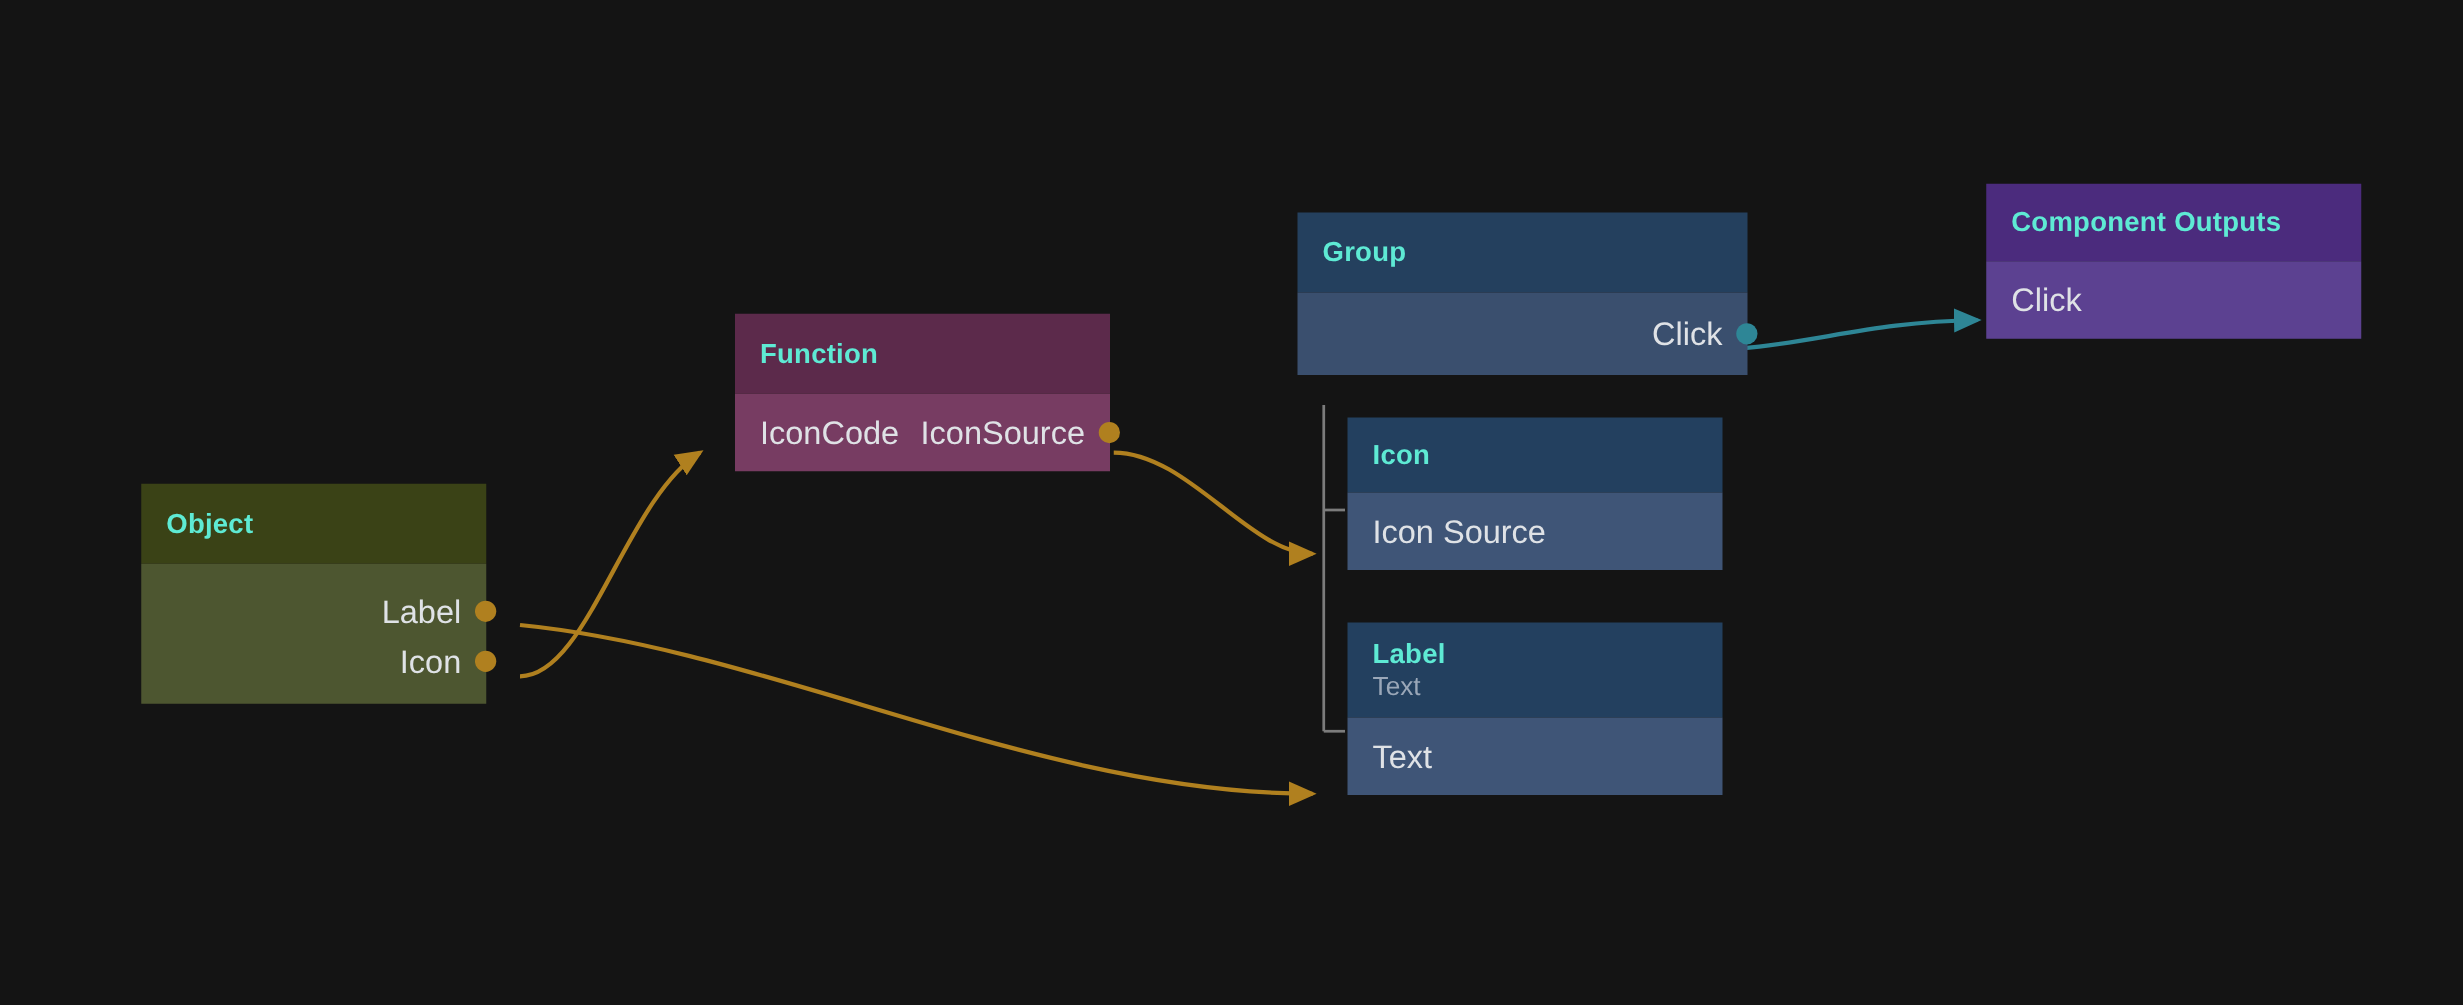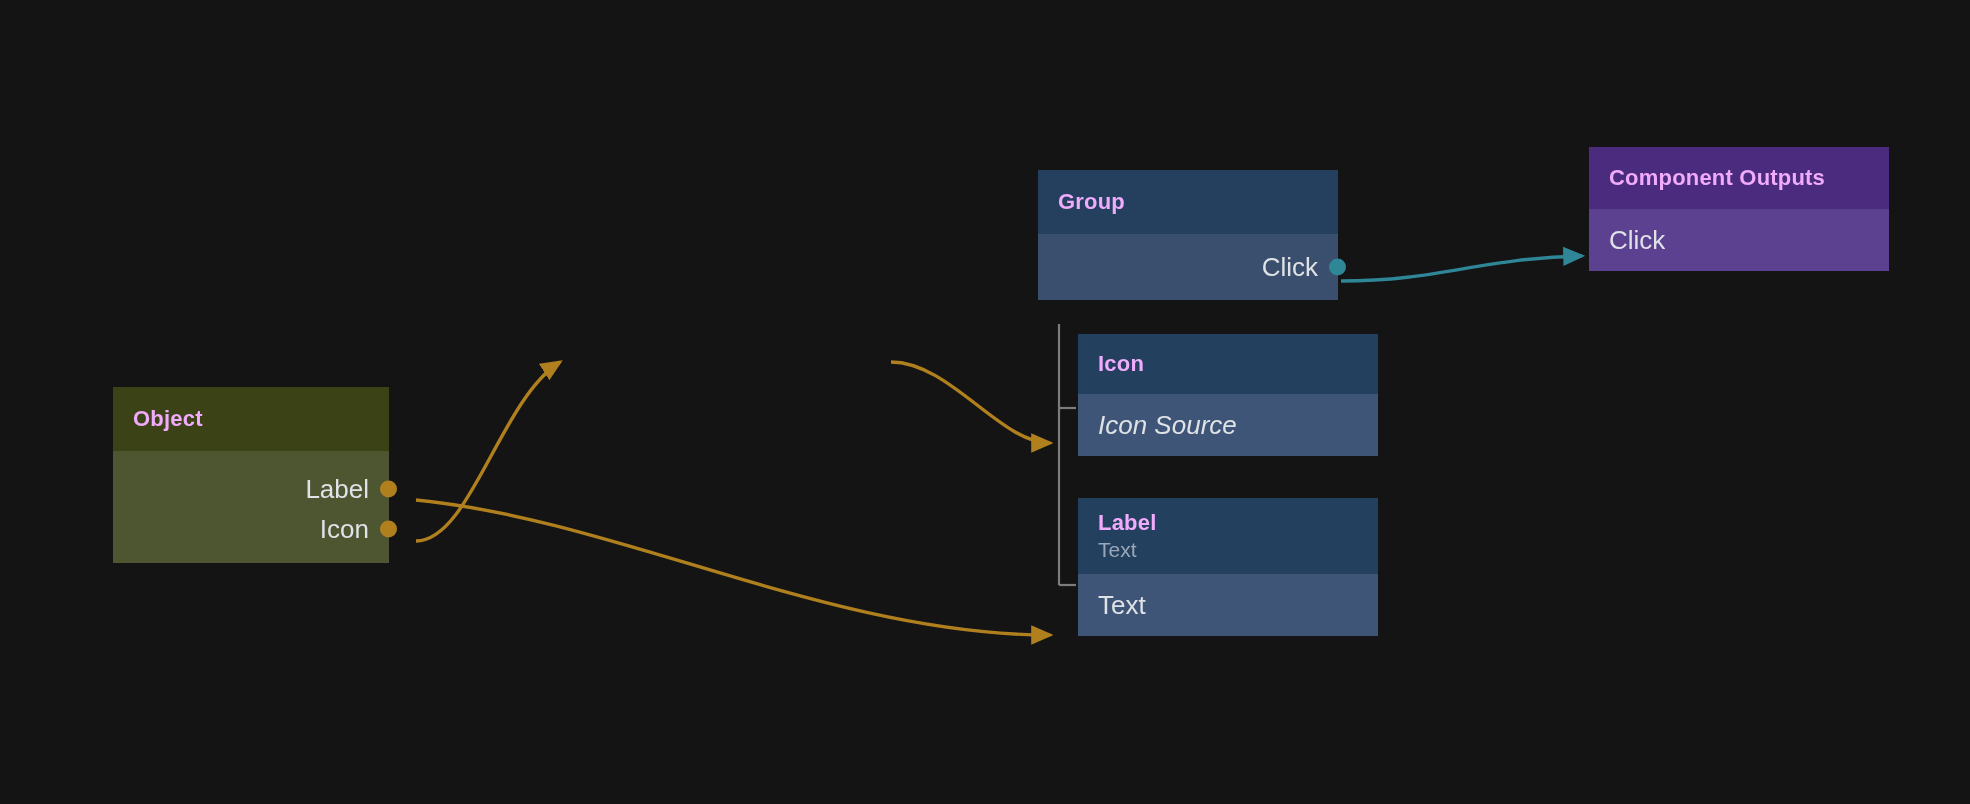--- a/index.html
+++ b/index.html
@@ -36,21 +36,21 @@
   }
   .node-header {
     padding: 14px 20px;
     display: flex;
     flex-direction: column;
     justify-content: center;
   }
   .node-title {
     font-size: 22px;
     font-weight: bold;
-    color: #f0abfc;
+    color: #5eead4;
     letter-spacing: 0.2px;
     line-height: 1.3;
     white-space: nowrap;
   }
   .node-subtitle {
     font-size: 21px;
     font-weight: normal;
     color: #9aa7b8;
     line-height: 1.25;
     white-space: nowrap;
@@ -91,33 +91,33 @@
   #node-object { left: 113px; top: 387px; width: 276px; }
   #node-object .node-header { background: #3a4216; height: 64px; }
   #node-object .node-body   { background: #4d5630; height: 112px; padding-top: 4px; }
 
   
   #node-function { left: 588px; top: 251px; width: 300px; }
   #node-function .node-header { background: #5c2a4b; height: 64px; }
   #node-function .node-body   { background: #773c62; height: 62px; }
 
   
-  #node-group { left: 1038px; top: 170px; width: 300px; }
+  #node-group { left: 1038px; top: 170px; width: 360px; }
   #node-group .node-header { background: #24405e; height: 64px; }
   #node-group .node-body   { background: #3a4f6e; height: 66px; }
 
   
   #node-component-outputs { left: 1589px; top: 147px; width: 300px; }
   #node-component-outputs .node-header { background: #4b2b7d; height: 62px; }
   #node-component-outputs .node-body   { background: #5c4191; height: 62px; }
 
   
   #node-icon { left: 1078px; top: 334px; width: 300px; }
   #node-icon .node-header { background: #23405f; height: 60px; }
-  #node-icon .node-body   { background: #3f5577; height: 62px; font-style: italic; }
+  #node-icon .node-body   { background: #3f5577; height: 62px; }
 
   
   #node-label { left: 1078px; top: 498px; width: 300px; }
   #node-label .node-header { background: #23405f; height: 76px; }
   #node-label .node-body   { background: #3f5577; height: 62px; }
 
   .tree-line { z-index: 1; }
 </style>
 </head>
 <body>
@@ -158,20 +158,32 @@
         <span class="port-label">Label</span>
         <span class="port-dot right" style="background:#b0801f"></span>
       </div>
       <div class="port-row out">
         <span class="port-label">Icon</span>
         <span class="port-dot right" style="background:#b0801f"></span>
       </div>
     </div>
   </div>
 
+  <div class="node" id="node-function">
+    <div class="node-header">
+      <div class="node-title">Function</div>
+    </div>
+    <div class="node-body">
+      <div class="port-row both">
+        <span class="port-label">IconCode</span>
+        <span class="port-label">IconSource</span>
+        <span class="port-dot right" style="background:#b0801f"></span>
+      </div>
+    </div>
+  </div>
 
   <div class="node" id="node-group">
     <div class="node-header">
       <div class="node-title">Group</div>
     </div>
     <div class="node-body">
       <div class="port-row out">
         <span class="port-label">Click</span>
         <span class="port-dot right" style="background:#2e8696"></span>
       </div>

